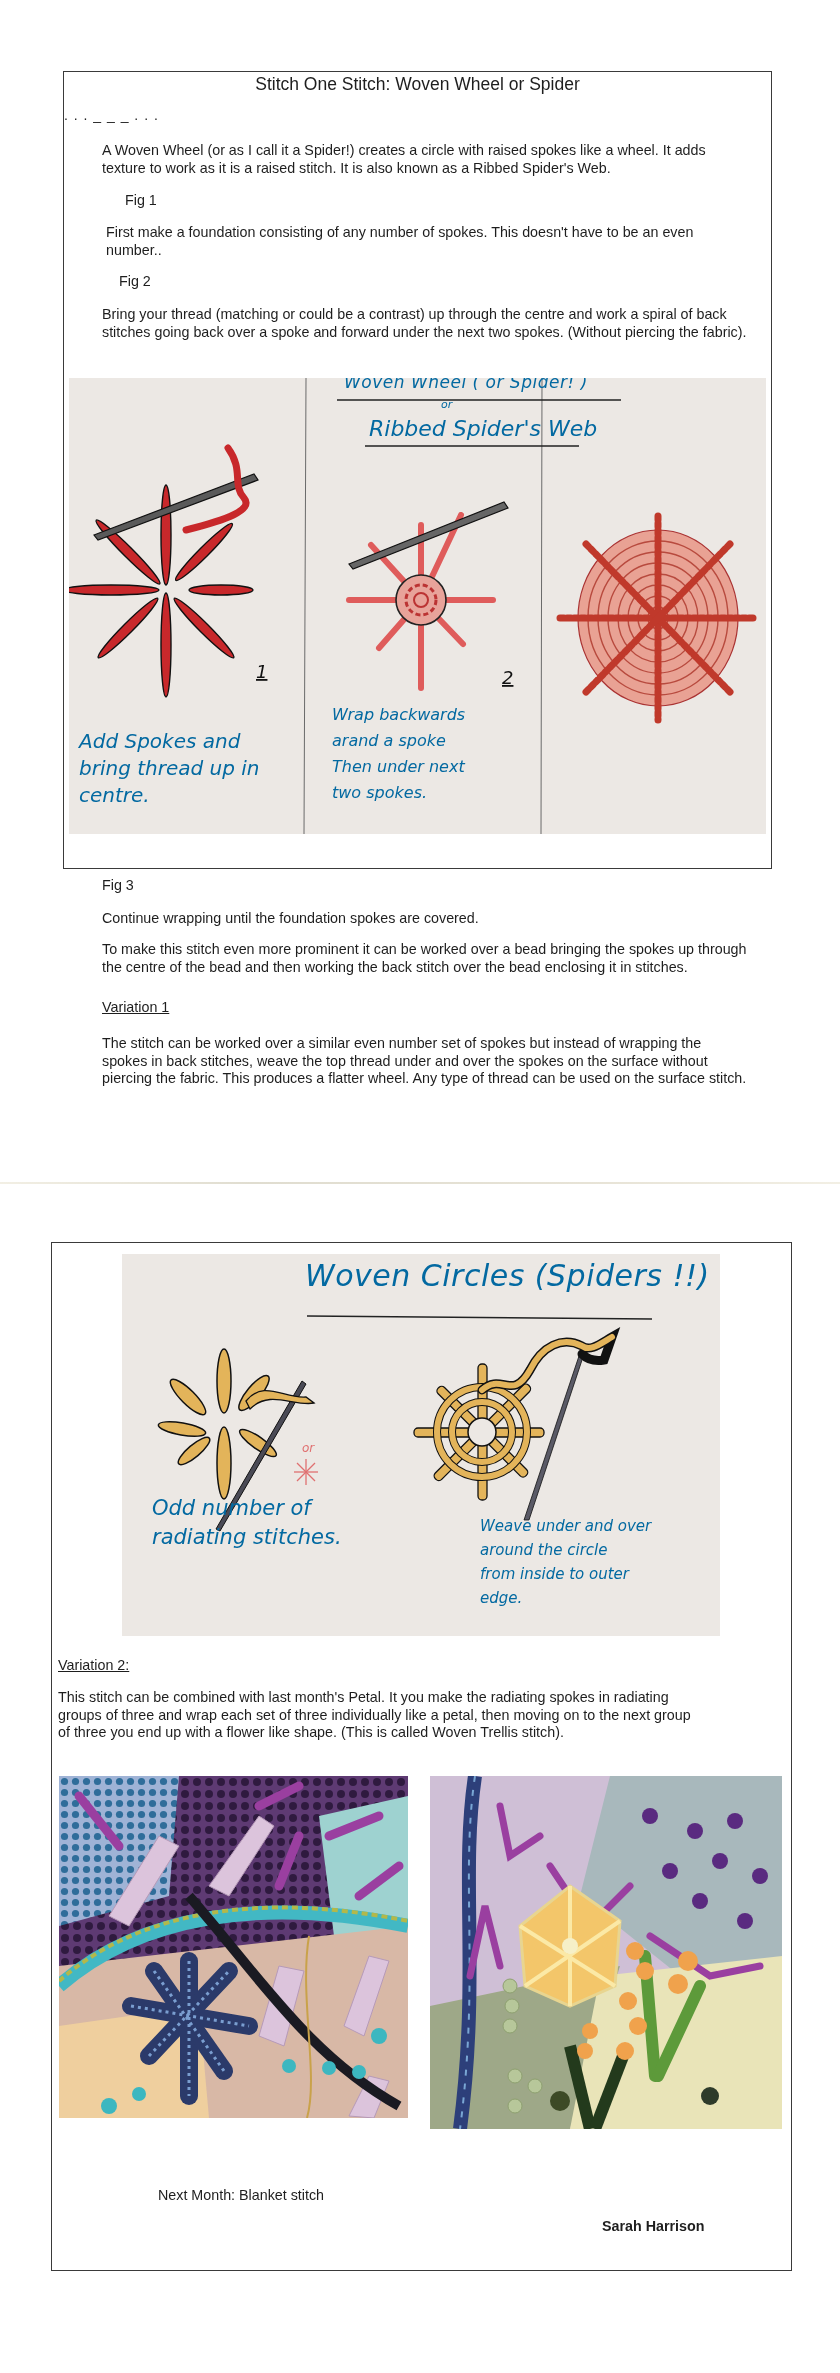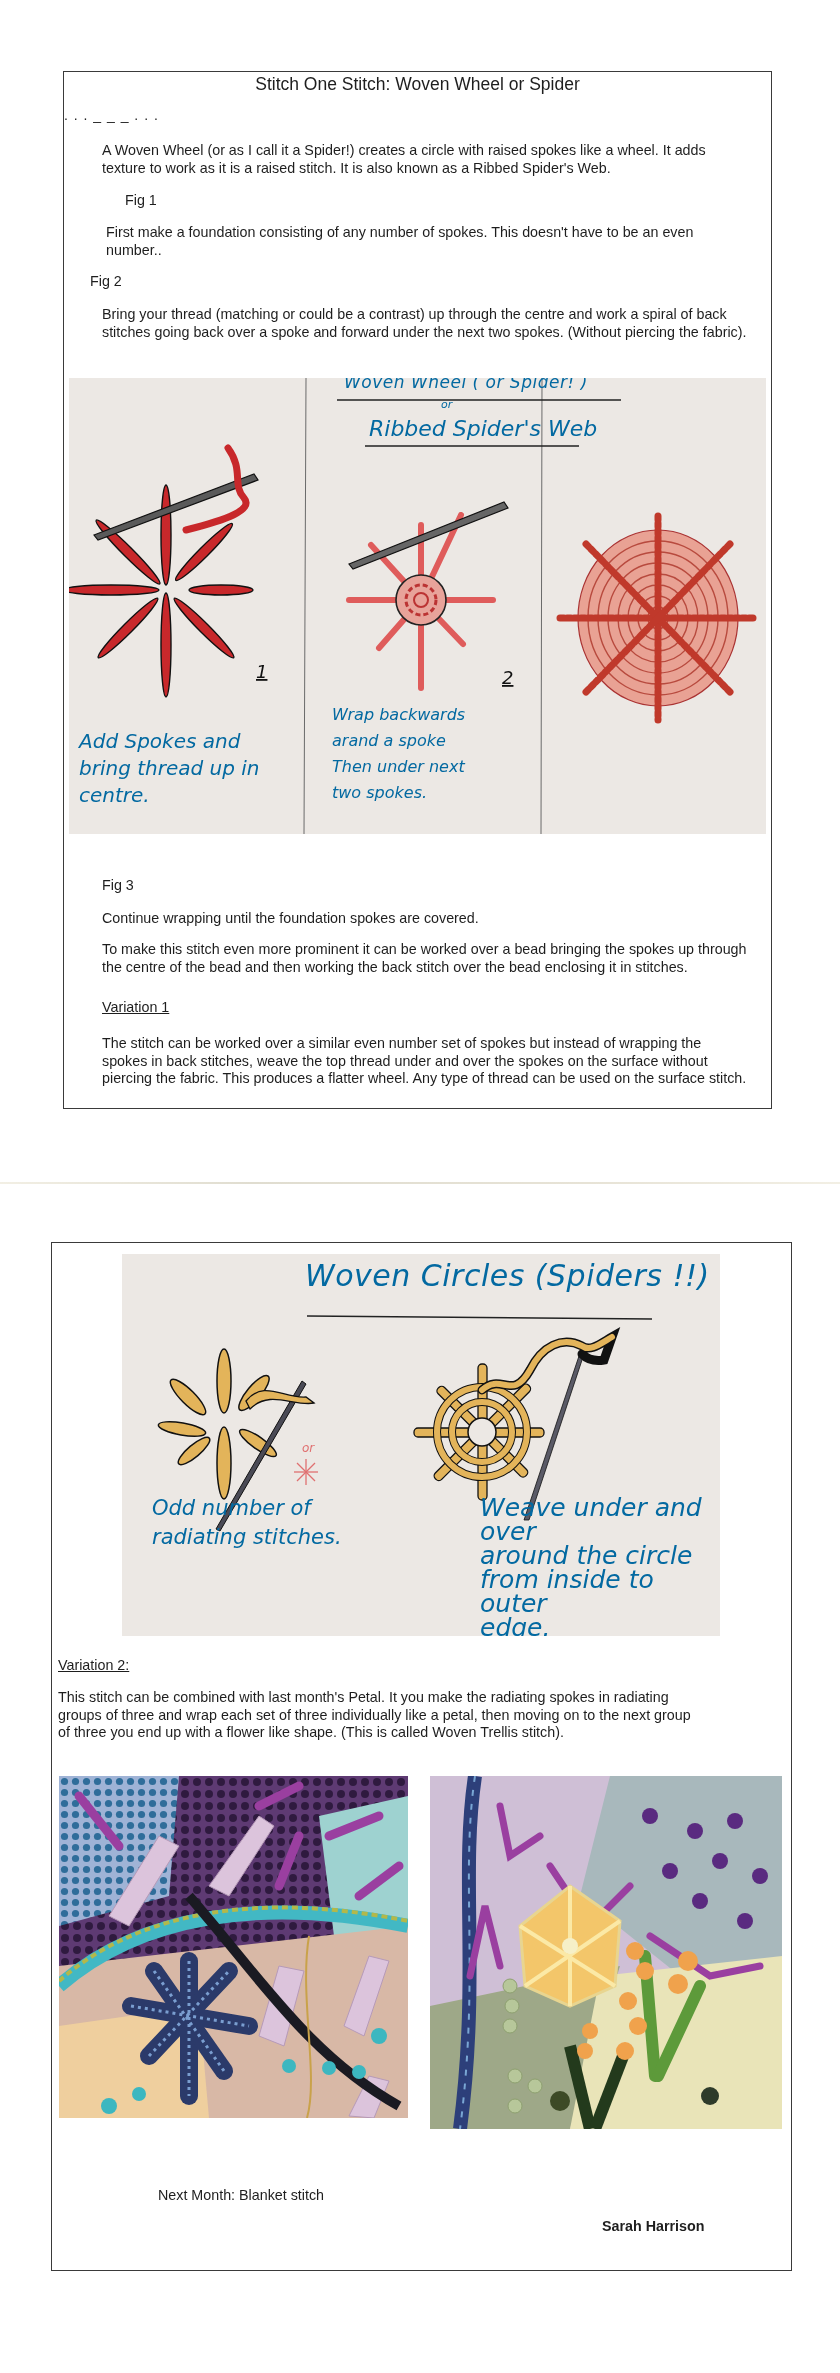--- a/index.html
+++ b/index.html
@@ -1,19 +1,19 @@
 <!DOCTYPE html>
 <html><head>
 <meta charset="utf-8">
 <style>
   html, body { margin:0; padding:0; background:#ffffff; }
   body { width:840px; height:2373px; position:relative; overflow:hidden;
          font-family:"Liberation Sans", sans-serif; color:#1e1e1e; }
   .box { position:absolute; border:1.5px solid #3a3a3a; box-sizing:border-box; background:#fff; }
-  #box1 { left:63px; top:71px; width:709px; height:1038px; }
+  #box1 { left:63px; top:71px; width:709px; height:798px; }
   #box2 { left:51px; top:1242px; width:741px; height:1029px; }
   .abs { position:absolute; }
   .title { left:0; right:0; top:2px; text-align:center; font-size:17.5px; }
   .divider-mark { left:0; right:0; top:35px; text-align:left; font-size:14px; letter-spacing:1px; }
   .p { font-size:14.3px; line-height:17.5px; margin:0; }
   .u { text-decoration:underline; }
   .page-sep { position:absolute; left:0; width:840px; top:1182px; height:2px;
               background:linear-gradient(90deg,#f2efe4,#e0ddd0 30%,#e7e3d6 70%,#f2efe4); }
   .sketch { position:absolute; background:#ece8e4; overflow:hidden; }
   .hand { font-family:"DejaVu Sans", sans-serif; font-style:italic; color:#0369a1; }
@@ -24,21 +24,21 @@
 </head>
 <body>
 
 <div class="box" id="box1">
   <div class="abs title">Stitch One Stitch: Woven Wheel or Spider</div>
   <div class="abs divider-mark">. . . _ _ _ . . .</div>
 
   <p class="abs p" style="left:38px; right:20px; top:70px;">A Woven Wheel (or as I call it a Spider!) creates a circle with raised spokes like a wheel. It adds texture to work as it is a raised stitch. It is also known as a Ribbed Spider's Web.</p>
   <p class="abs p" style="left:38px; top:120px;margin-left:23px;">Fig 1</p>
   <p class="abs p" style="left:42px; right:22px; top:152px;">First make a foundation consisting of any number of spokes. This doesn't have to be an even number..</p>
-  <p class="abs p" style="left:26px; top:201px;text-align:center;">Fig 2</p>
+  <p class="abs p" style="left:55px; top:201px;text-align:center;">Fig 2</p>
   <p class="abs p" style="left:38px; right:22px; top:234px;">Bring your thread (matching or could be a contrast) up through the centre and work a spiral of back stitches going back over a spoke and forward under the next two spokes. (Without piercing the fabric).</p>
 
   <div class="sketch" style="left:5px; top:306px; width:697px; height:456px;">
     <svg width="697" height="456" viewBox="0 0 697 456">
 
       <line x1="237" y1="0" x2="235" y2="456" stroke="#6a6a6a" stroke-width="1"></line>
       <line x1="473" y1="0" x2="472" y2="456" stroke="#6a6a6a" stroke-width="1"></line>
 
       <line x1="268" y1="22" x2="552" y2="22" stroke="#222" stroke-width="1.6"></line>
       <line x1="296" y1="68" x2="510" y2="68" stroke="#222" stroke-width="1.6"></line>
@@ -165,21 +165,21 @@
         <path d="M42,88 L100,-85 L104,-84 L47,88 Z" fill="#5a5a66" stroke="#111" stroke-width="0.8"></path>
         <path d="M0,-42 C20,-60 30,-30 48,-62 C60,-86 80,-96 100,-86 C108,-80 118,-88 130,-95 L122,-72 C110,-70 104,-74 100,-78" fill="none" stroke="#111" stroke-width="9" stroke-linecap="round"></path>
         <path d="M0,-42 C20,-60 30,-30 48,-62 C60,-86 80,-96 100,-86 C108,-80 118,-88 130,-95" fill="none" stroke="#e3b45a" stroke-width="6" stroke-linecap="round"></path>
       </g>
     </svg>
     <div class="abs hand" style="left:183px; top:4px; font-size:30px; letter-spacing:0.5px;">Woven Circles (Spiders !!)</div>
     <div class="abs hand" style="left:30px; top:240px; font-size:21px; line-height:29px;">
       <div>Odd number of</div>
       <div>radiating stitches.</div>
     </div>
-    <div class="abs hand" style="left:358px; top:242px; font-size:25px; line-height:24px;">
+    <div class="abs hand" style="left:358px; top:260px; font-size:15px; line-height:24px;">
       <div>Weave under and over</div>
       <div>around the circle</div>
       <div>from inside to outer</div>
       <div>edge.</div>
     </div>
   </div>
 
   <p class="abs p u" style="left:6px; top:414px;">Variation 2:</p>
   <p class="abs p" style="left:6px; width:640px; top:446px;">This stitch can be combined with last month's Petal. It you make the radiating spokes in radiating groups of three and wrap each set of three individually like a petal, then moving on to the next group of three  you end up with a flower like shape. (This is called Woven Trellis stitch).</p>
 

